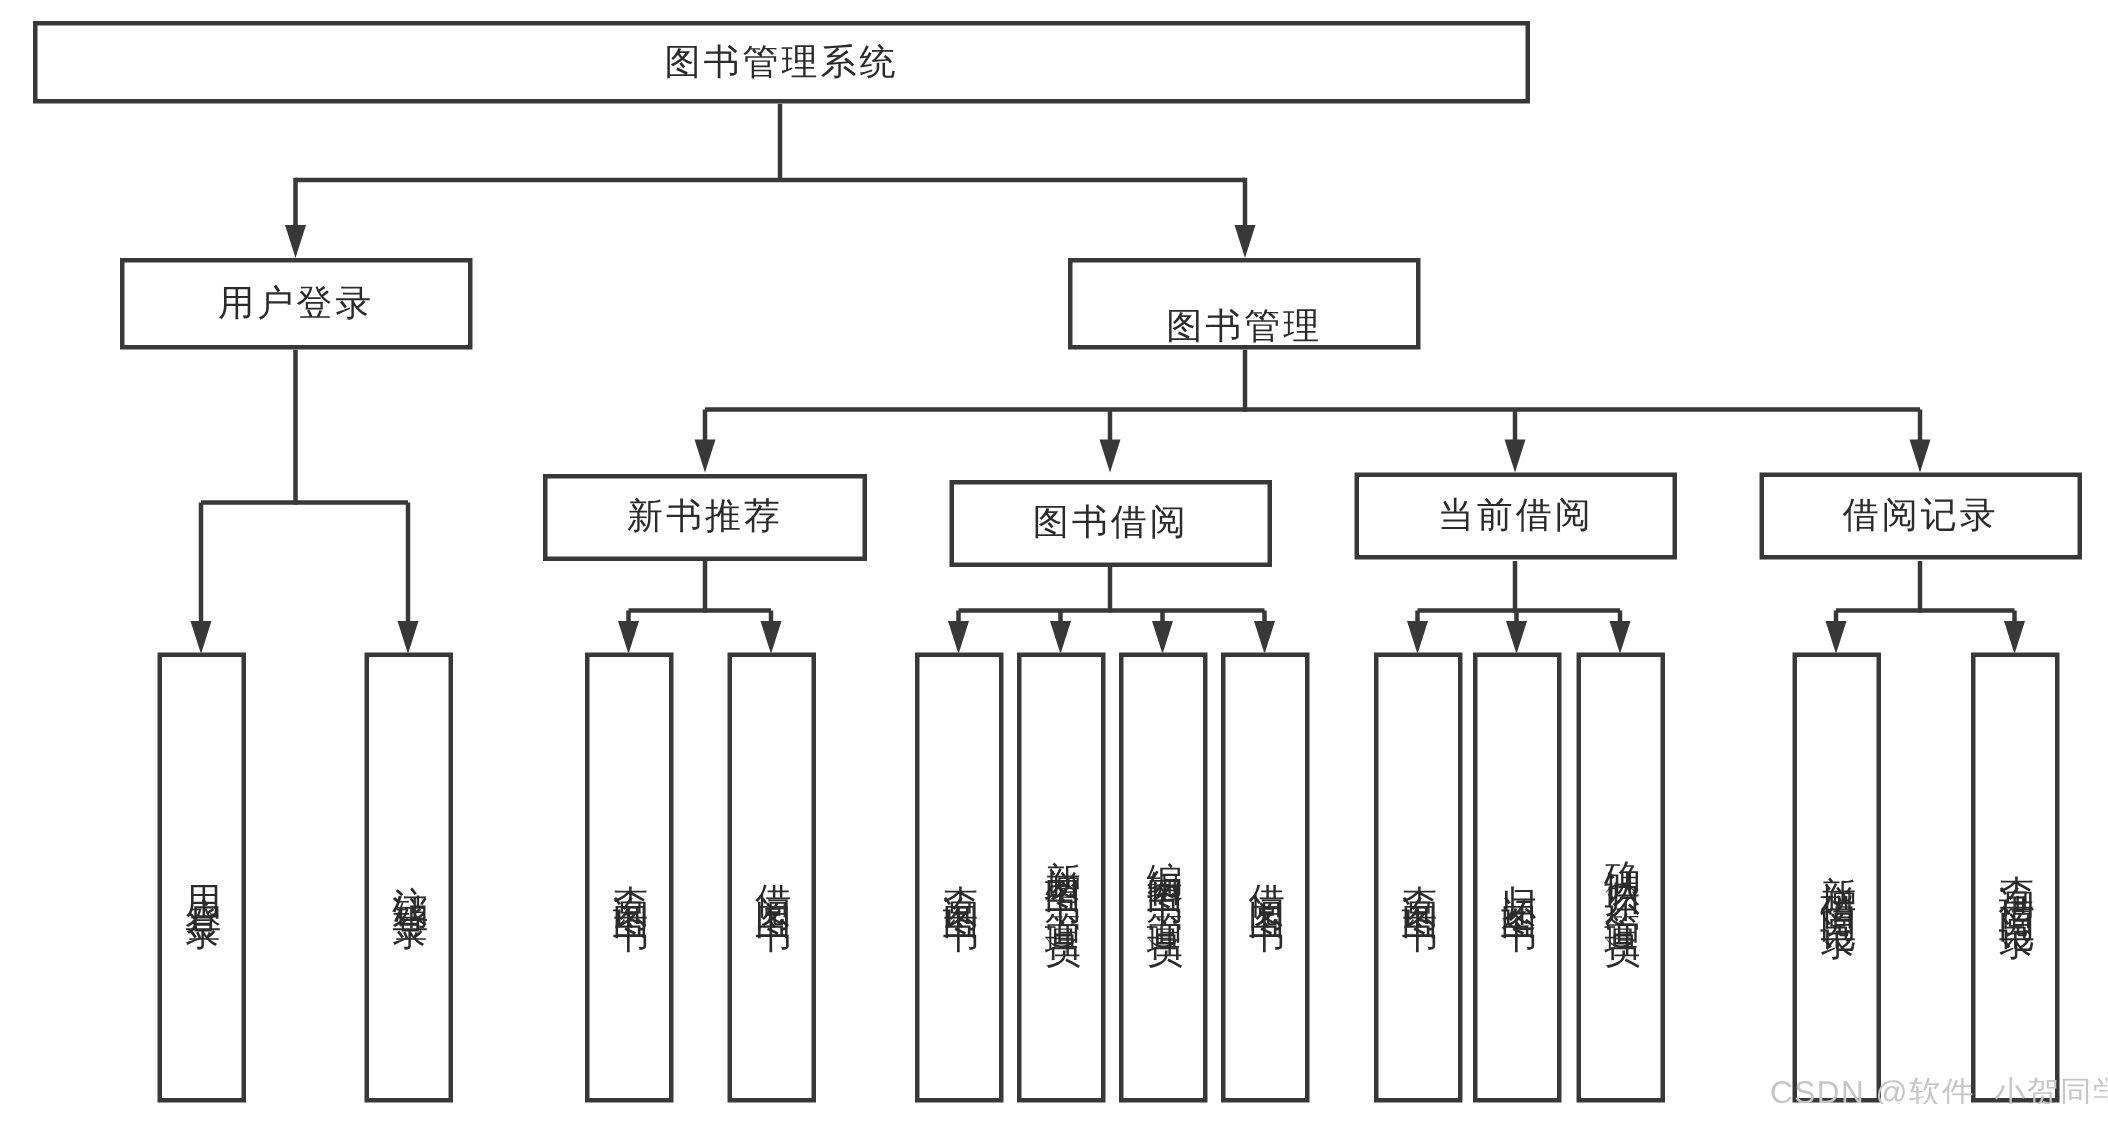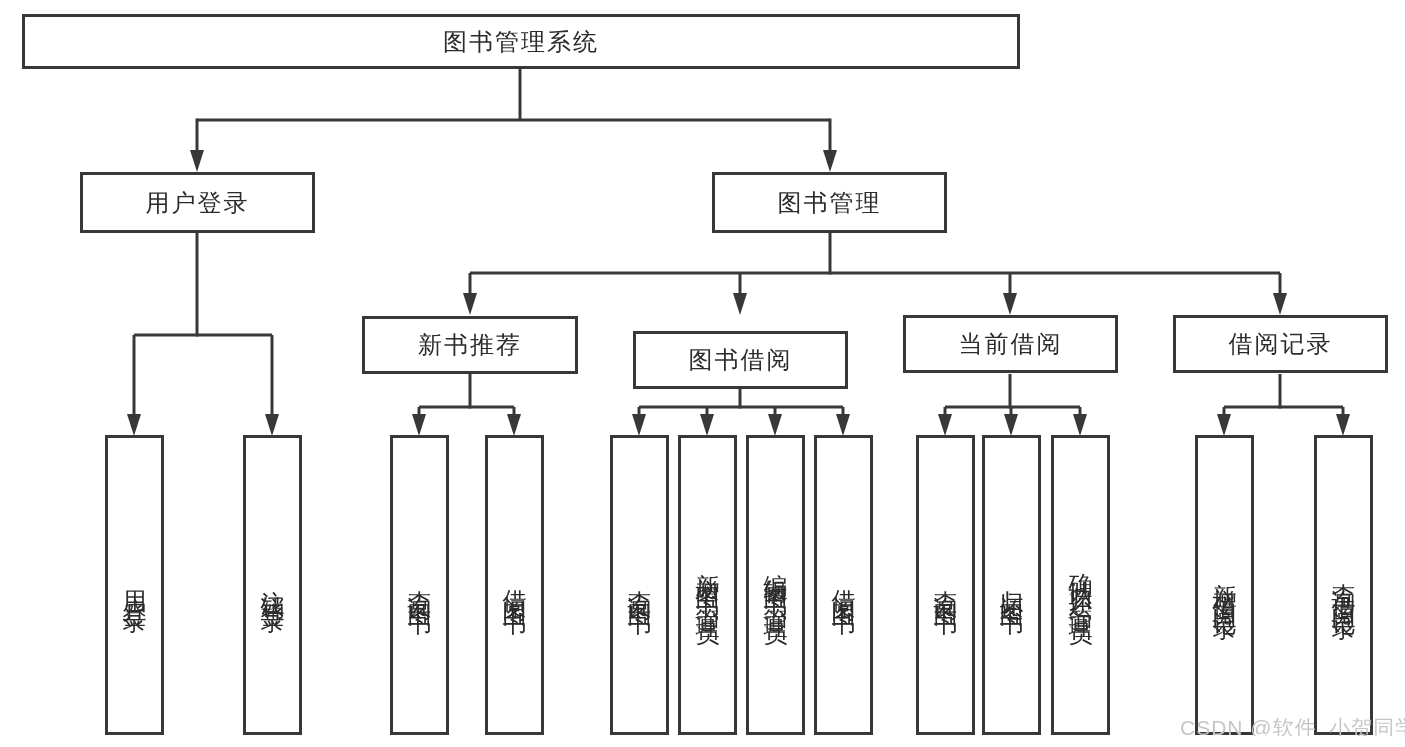--- a/index.html
+++ b/index.html
@@ -128,28 +128,28 @@
     </g>
   </svg>
 
   <div class="box" style="left:22px; top:14px; width:998px; height:55px;">
     <span class="hlabel">图书管理系统</span>
   </div>
 
   <div class="box" style="left:80px; top:172px; width:235px; height:61px;">
     <span class="hlabel">用户登录</span>
   </div>
-  <div class="box" style="left:712px; top:172px; width:235px; height:61px;">
+  <div class="box" style="left:712px; top:172px; width:235px; height:61px;align-items:flex-end;">
     <span class="hlabel">图书管理</span>
   </div>
 
   <div class="box" style="left:362px; top:316px; width:216px; height:58px;">
     <span class="hlabel">新书推荐</span>
   </div>
-  <div class="box" style="left:633px; top:331px; width:215px; height:58px;text-align:right;">
+  <div class="box" style="left:633px; top:320px; width:215px; height:58px;text-align:right;">
     <span class="hlabel">图书借阅</span>
   </div>
   <div class="box" style="left:1173px; top:315px; width:215px; height:58px;">
     <span class="hlabel">借阅记录</span>
   </div>
   <div class="box" style="left:903px; top:315px; width:215px; height:58px;">
     <span class="hlabel">当前借阅</span>
   </div>
 
   <div class="box leaf" style="left:105px; top:435px; width:59px; height:300px;">

